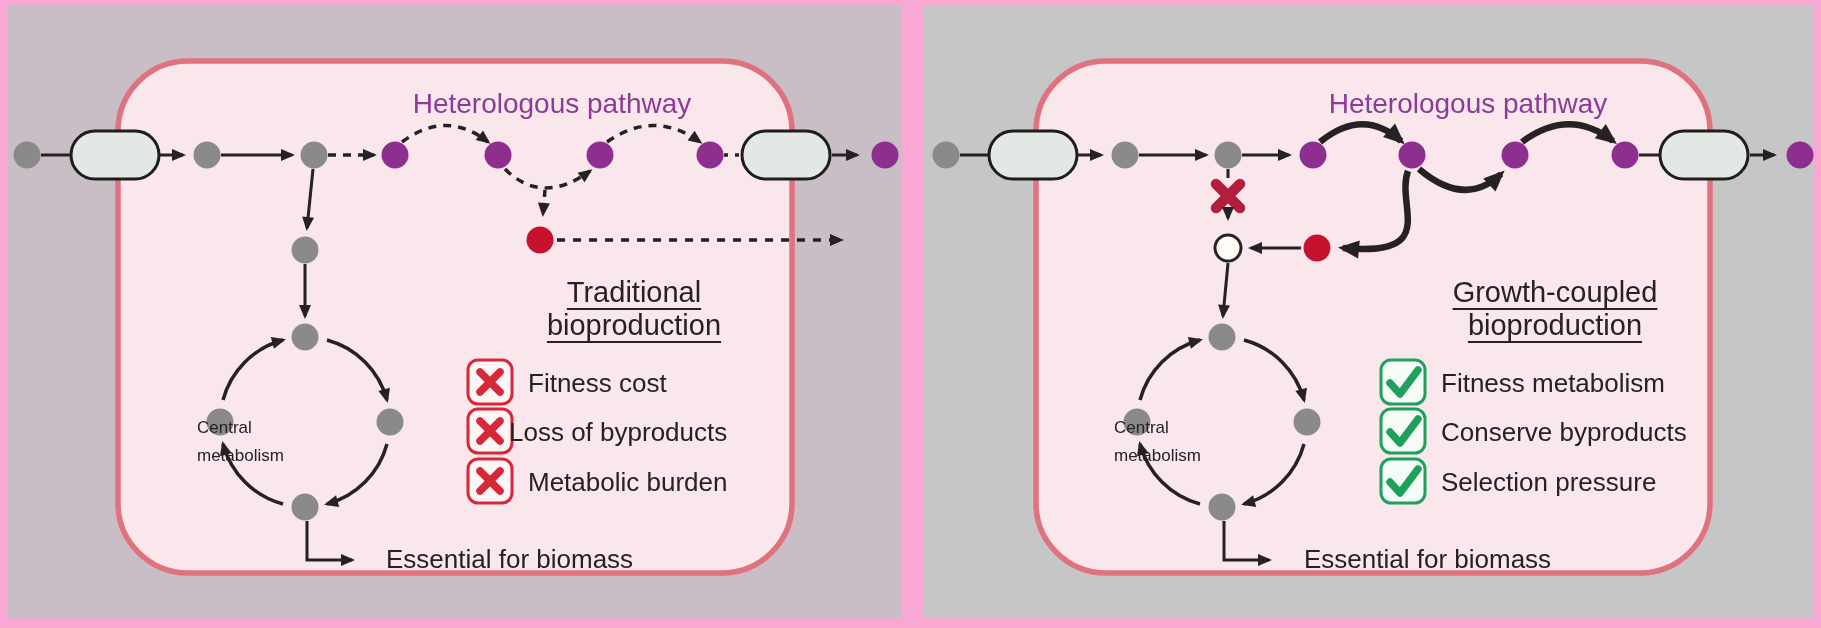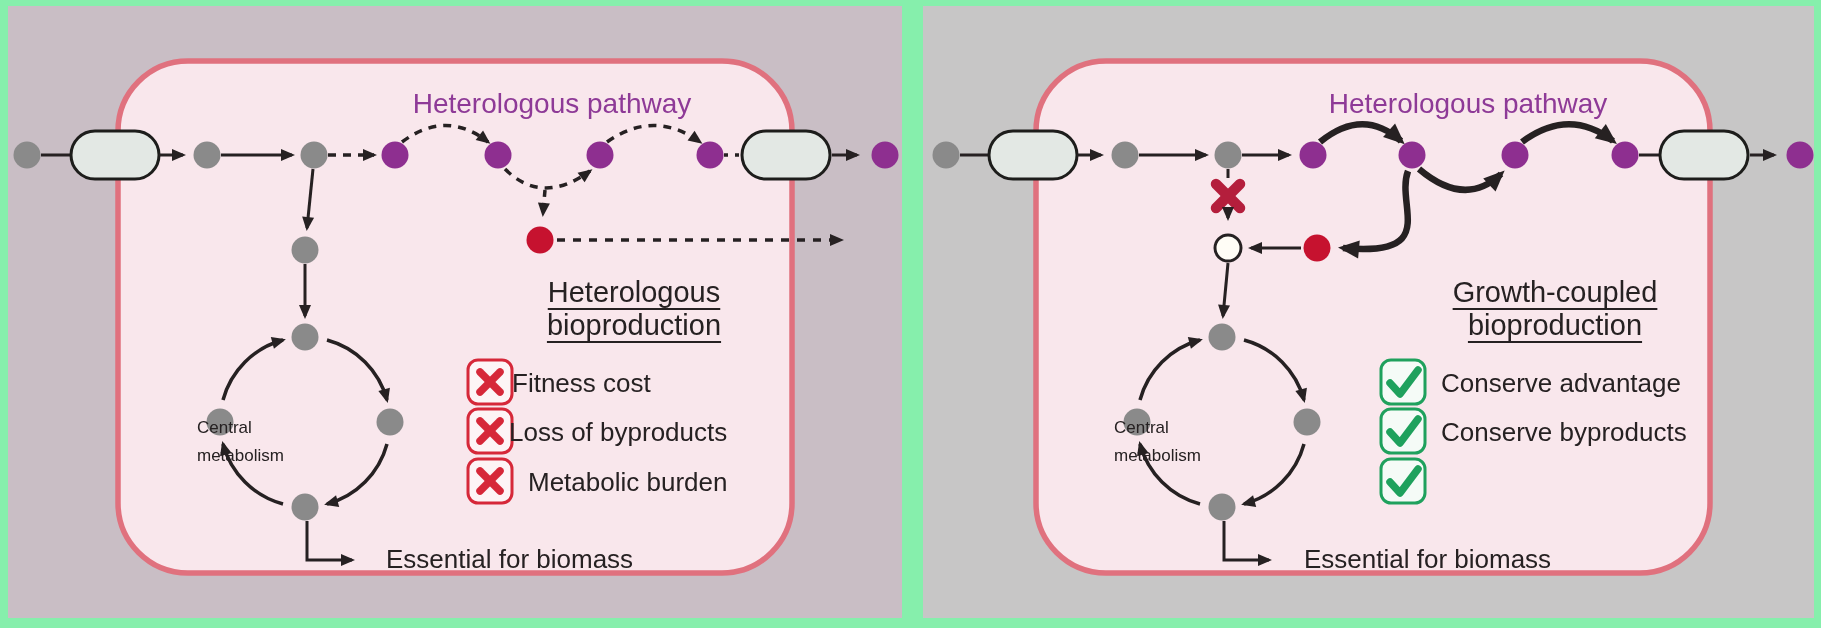--- a/index.html
+++ b/index.html
@@ -1,16 +1,16 @@
 <!DOCTYPE html>
 <html><head>
 <meta charset="utf-8">
 <style>
   html,body{margin:0;padding:0;background:#ffffff;}
-  .canvas{position:relative;width:1821px;height:628px;background:#86efac;overflow:hidden;
+  .canvas{position:relative;width:1821px;height:628px;background:#f9a8d4;overflow:hidden;
           font-family:"Liberation Sans", sans-serif;color:#262122;}
   .panel{position:absolute;top:6px;height:612px;}
   .panel-left{left:8px;width:894px;background:#c9bec5;}
   .panel-right{left:923px;width:891px;background:#c7c6c6;}
   .panel svg{position:absolute;left:0;top:0;}
   .txt{position:absolute;white-space:nowrap;}
   .pathway-title{width:400px;text-align:center;font-size:28px;color:#8e3a97;top:82px;}
   .approach-heading{text-align:center;font-size:29px;line-height:33px;font-weight:400;
      text-decoration:underline;text-decoration-thickness:2px;text-underline-offset:6px;white-space:pre-line;}
   .cycle-label{width:220px;font-size:17px;line-height:28px;top:408px;white-space:pre-line;}
@@ -97,23 +97,23 @@
     <g>
       <rect x="460" y="453" width="44" height="44" rx="10" fill="#fdf5f6" stroke="#d62839" stroke-width="3"></rect>
       <g stroke="#d62839" stroke-width="7.5" stroke-linecap="round">
         <line x1="472" y1="465" x2="492" y2="485"></line>
             <line x1="492" y1="465" x2="472" y2="485"></line>
       </g>
     </g>
   </svg>
 
   <div class="txt pathway-title" style="left:344px;">Heterologous pathway</div>
-  <div class="txt approach-heading" style="left:476px;top:270px;width:300px;"><span>Heterologous</span><br><span>bioproduction</span></div>
+  <div class="txt approach-heading" style="left:476px;top:270px;width:300px;"><span>Traditional</span><br><span>bioproduction</span></div>
   <div class="txt cycle-label" style="left:189px;"><span>Central</span><br><span>metabolism</span></div>
-  <div class="txt check-label" style="left:504px;top:360px;">Fitness cost</div>
+  <div class="txt check-label" style="left:520px;top:360px;">Fitness cost</div>
   <div class="txt check-label" style="left:501px;top:409px;">Loss of byproducts</div>
   <div class="txt check-label" style="left:520px;top:459px;">Metabolic burden</div>
   <div class="txt biomass-label" style="left:359px;">Essential for biomass</div>
 </div>
 
 <div class="panel panel-right">
   <svg width="891" height="612" viewBox="0 0 891 612">
 
     <rect x="113" y="55" width="674" height="512" rx="70" fill="#f9e7ec" stroke="#e0717e" stroke-width="5.5"></rect>
 
@@ -175,18 +175,19 @@
     </g>
     <g>
       <rect x="458" y="453" width="44" height="44" rx="10" fill="#f5fbf7" stroke="#1fa15d" stroke-width="3"></rect>
       <polyline points="467,476 477,487 495,463" fill="none" stroke="#1fa15d" stroke-width="7.5" stroke-linecap="round" stroke-linejoin="round"></polyline>
     </g>
   </svg>
 
   <div class="txt pathway-title" style="left:345px;">Heterologous pathway</div>
   <div class="txt approach-heading" style="left:457px;top:270px;width:350px;"><span>Growth-coupled</span><br><span>bioproduction</span></div>
   <div class="txt cycle-label" style="left:191px;"><span>Central</span><br><span>metabolism</span></div>
-  <div class="txt check-label" style="left:518px;top:360px;">Conserve advantage</div>
+  <div class="txt check-label" style="left:518px;top:360px;">Fitness metabolism</div>
   <div class="txt check-label" style="left:518px;top:409px;">Conserve byproducts</div>
+  <div class="txt check-label" style="left:518px;top:459px;">Selection pressure</div>
   <div class="txt biomass-label" style="left:362px;">Essential for biomass</div>
 </div>
 
 </div>
 
 </body></html>

